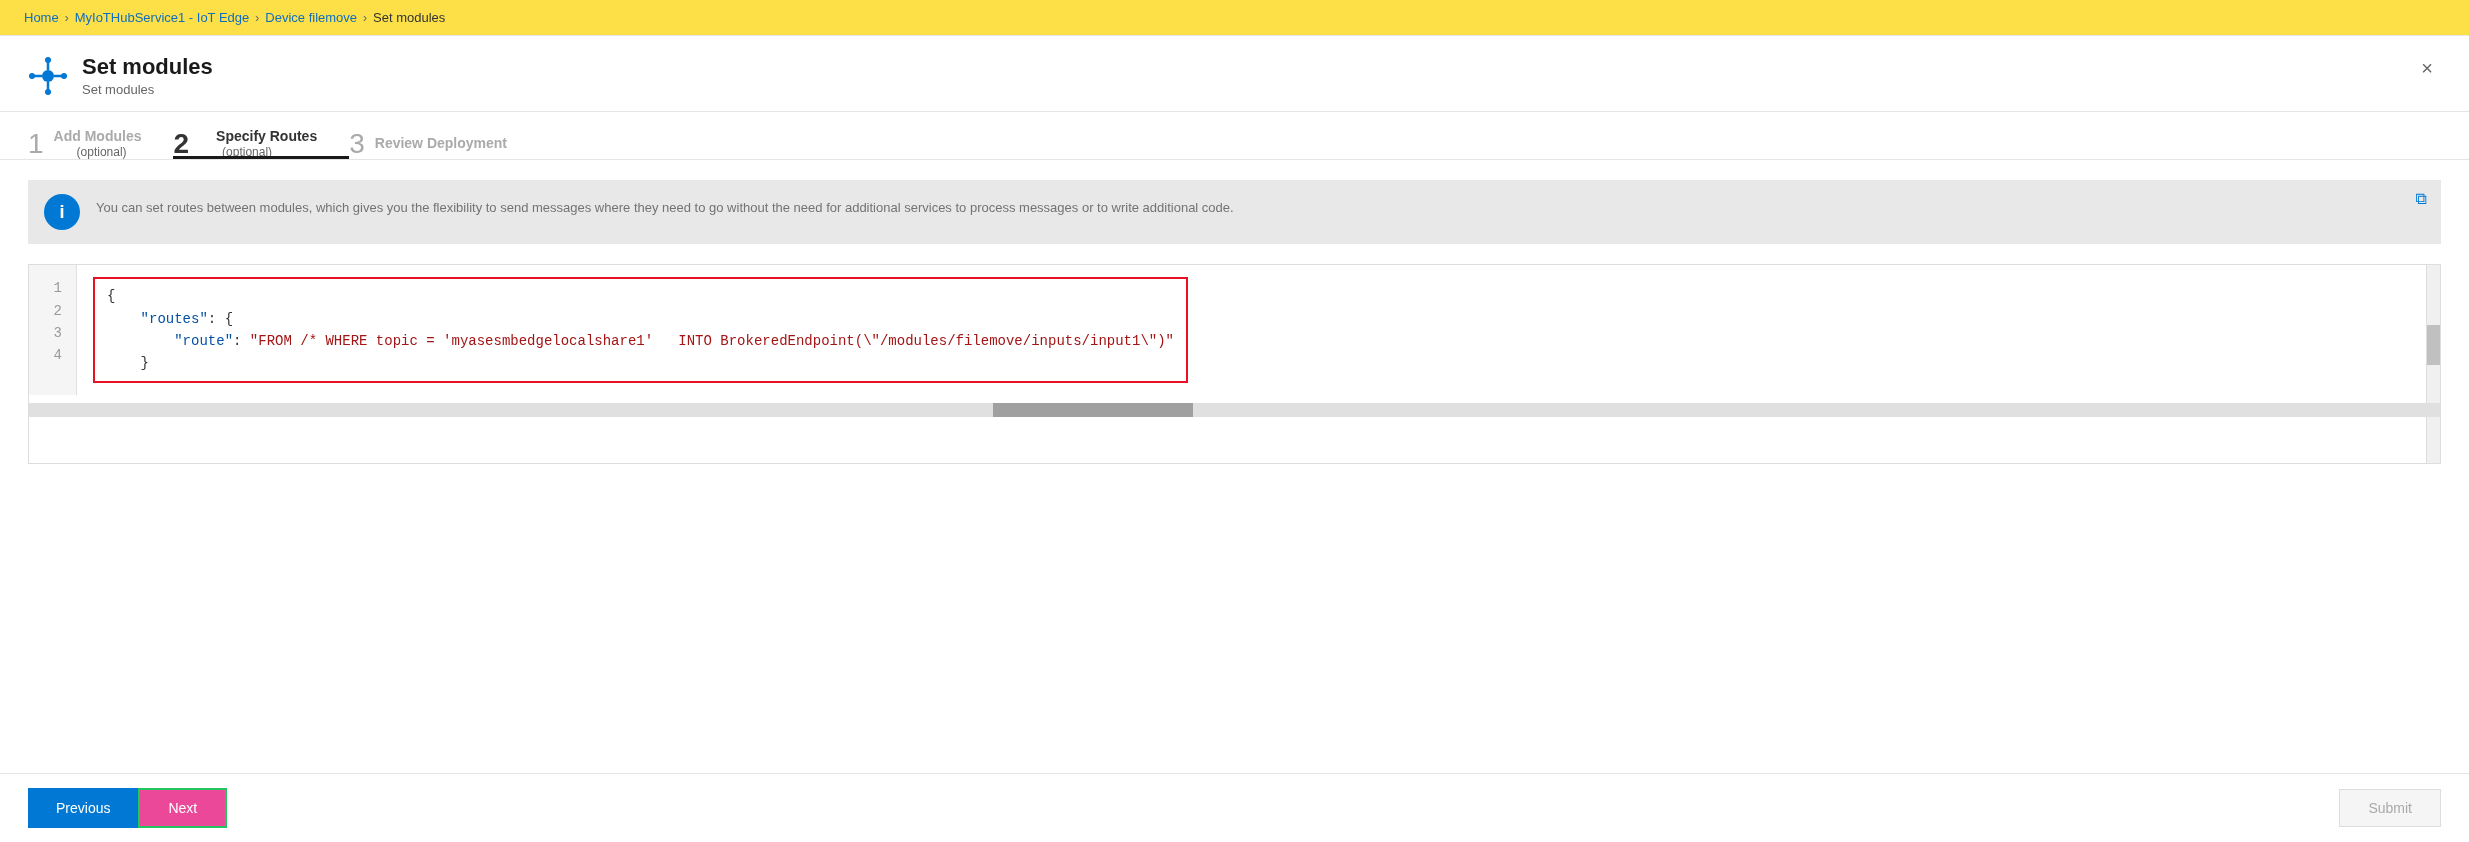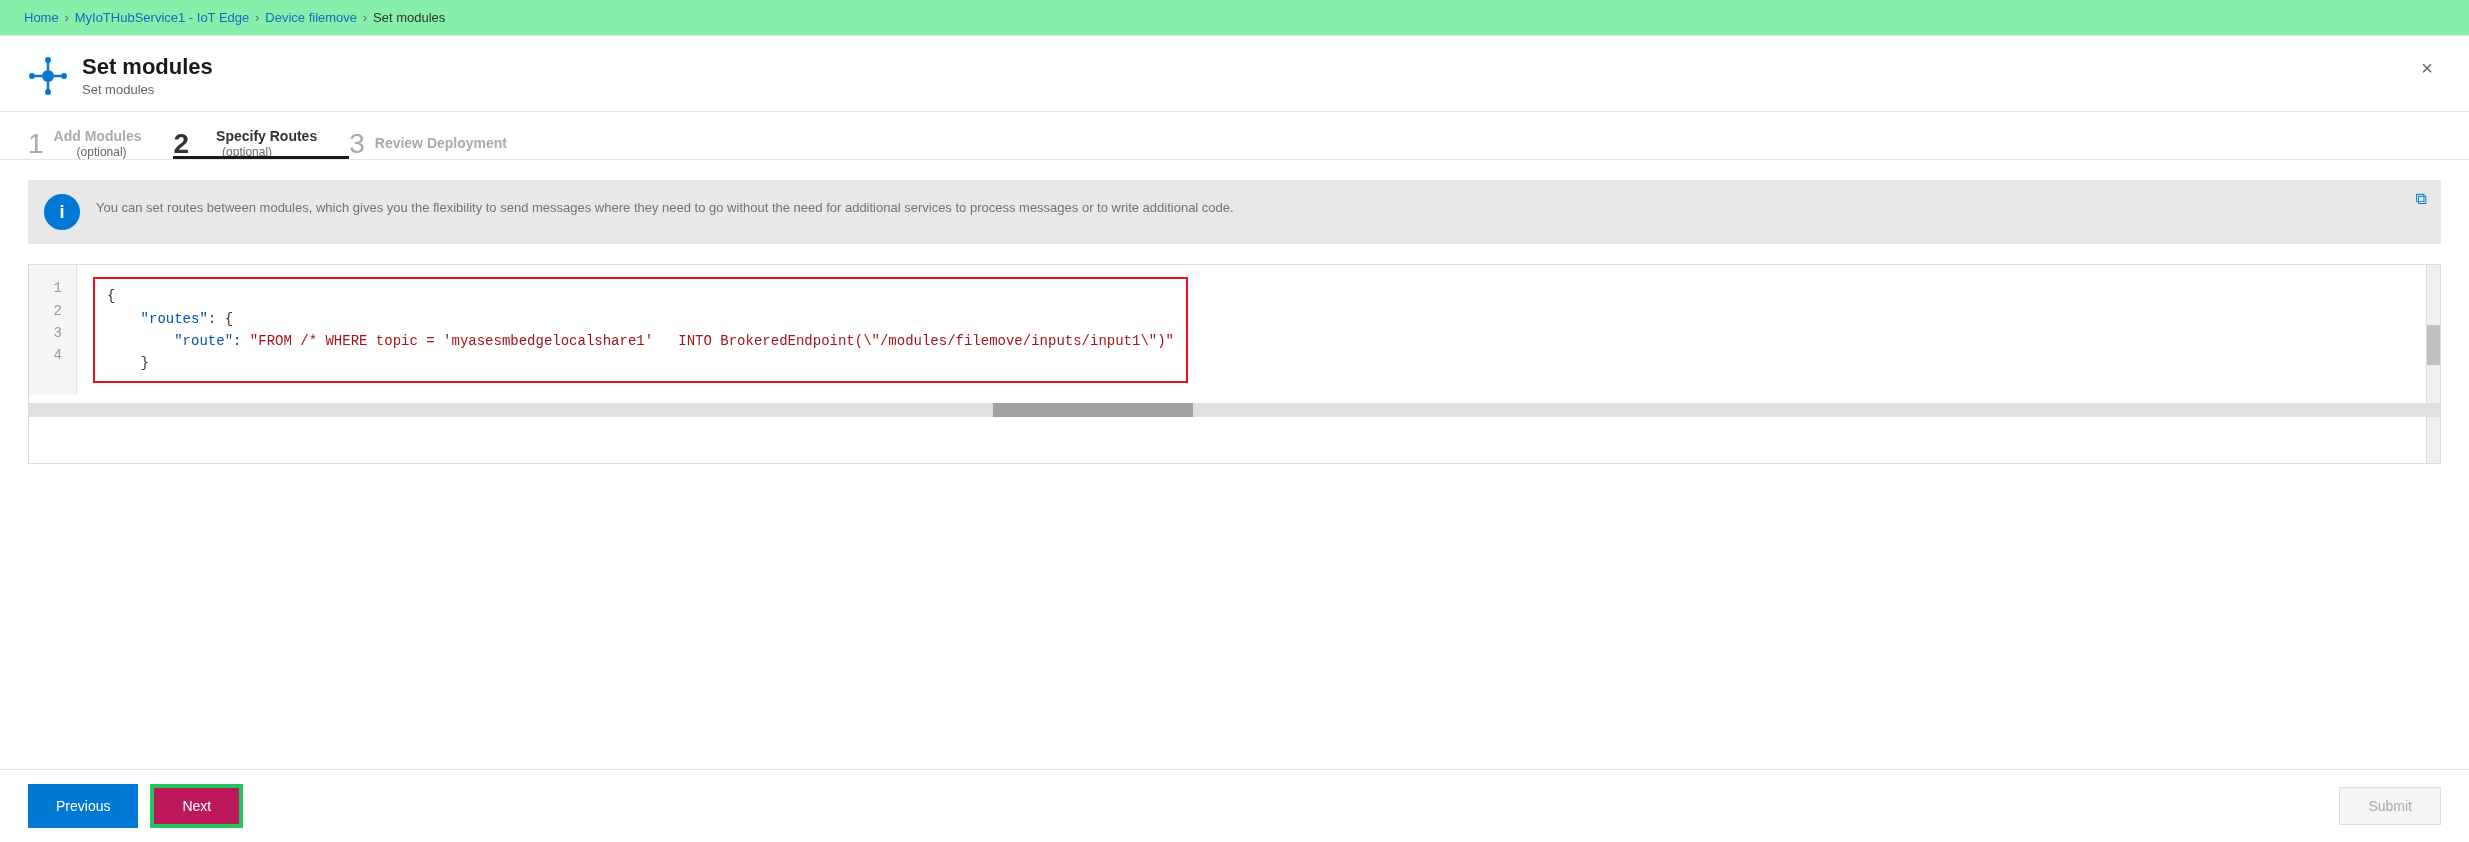--- a/index.html
+++ b/index.html
@@ -14,21 +14,21 @@
     }
 
     
     .breadcrumb {
       display: flex;
       align-items: flex-end;
       padding: 10px 24px;
       font-size: 13px;
       color: #106ebe;
       border-bottom: 1px solid #e5e5e5;
-      background: #86efac;
+      background: #fde047;
     }
     .breadcrumb-item {
       color: #106ebe;
       cursor: pointer;
     }
     .breadcrumb-separator {
       margin: 0 6px;
       color: #666;
       font-size: 12px;
     }
@@ -249,35 +249,34 @@
       right: 0;
       background: #fff;
       border-top: 1px solid #e5e5e5;
       padding: 14px 28px;
       display: flex;
       align-items: center;
       justify-content: space-between;
     }
     .footer-left {
       display: flex;
-      gap: 12px;
     }
     .btn-primary {
       background: #0078d4;
       color: #fff;
       border: none;
       padding: 10px 28px;
       font-size: 14px;
       cursor: pointer;
       font-family: 'Segoe UI', Arial, sans-serif;
     }
     .btn-next {
-      background: #be185d;
+      background: #ec4899;
       color: #fff;
-      border: 4px solid #22c55e;
+      border: 2px solid #22c55e;
       padding: 10px 28px;
       font-size: 14px;
       cursor: pointer;
       font-family: 'Segoe UI', Arial, sans-serif;
     }
     .btn-disabled {
       background: #f5f5f5;
       color: #aaa;
       border: 1px solid #ddd;
       padding: 10px 28px;

